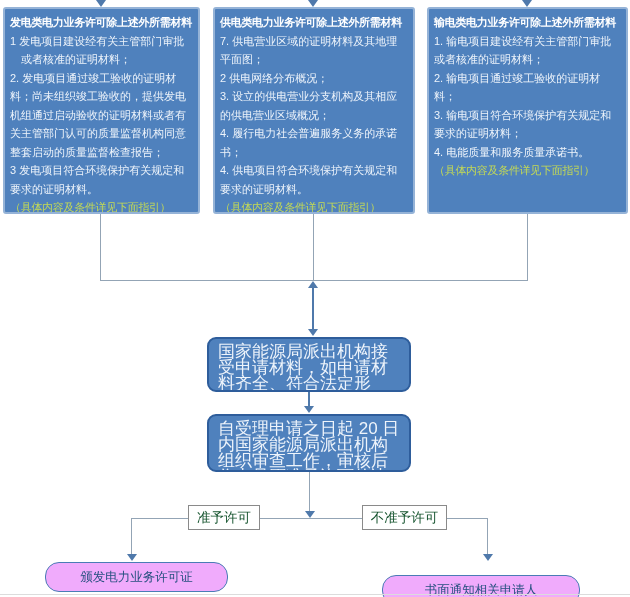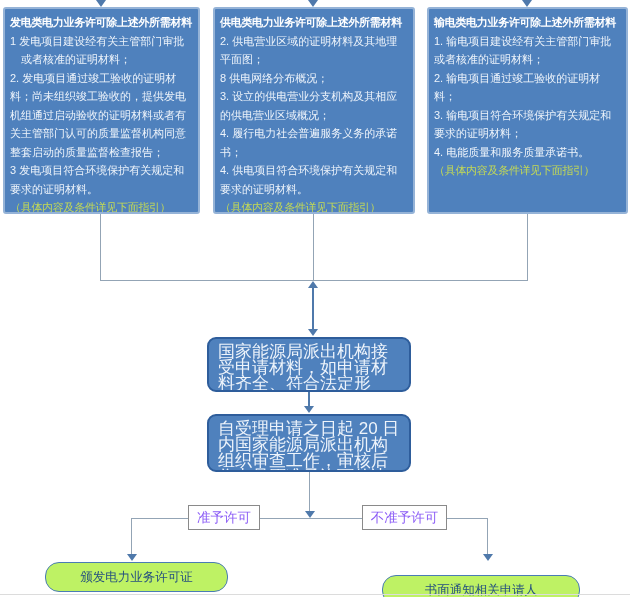--- a/index.html
+++ b/index.html
@@ -21,28 +21,28 @@
   
   .box-mid{
     position:absolute;left:207px;width:204px;box-sizing:border-box;
     background:#4f81bd;border:2px solid #2e5d9b;border-radius:9px;
     padding:5px 9px;color:#eef4fb;font-size:17px;line-height:16px;
     overflow:hidden;
   }
   
   .box-out{
     position:absolute;top:562px;height:30px;box-sizing:border-box;
-    background:#bef264;border:1px solid #4a7cb5;border-radius:14px;
+    background:#f0abfc;border:1px solid #4a7cb5;border-radius:14px;
     color:#25507f;font-size:12.5px;display:flex;align-items:center;
     justify-content:center;overflow:hidden;font-family:Liberation Mono, monospace;
   }
   
   .lbl{
     position:absolute;top:505px;height:25px;box-sizing:border-box;
-    background:#ffffff;border:1px solid #8a8a8a;color:#8b5cf6;
+    background:#ffffff;border:1px solid #8a8a8a;color:#14532d;
     font-size:13.5px;display:flex;align-items:center;justify-content:center;
     z-index:3;overflow:hidden;
   }
   
   .vline{position:absolute;width:1px;background:#93a4b5;}
   .hline{position:absolute;height:1px;background:#93a4b5;}
   .shaft{position:absolute;width:2px;background:#4f79ab;}
   .arr-down{position:absolute;width:0;height:0;
     border-left:5px solid transparent;border-right:5px solid transparent;
     border-top:7px solid #4f79ab;}
@@ -64,22 +64,22 @@
     <div class="ttl">发电类电力业务许可除上述外所需材料</div>
     <div class="itm">1 发电项目建设经有关主管部门审批
 　或者核准的证明材料；</div>
     <div class="itm">2. 发电项目通过竣工验收的证明材料；尚未组织竣工验收的，提供发电机组通过启动验收的证明材料或者有关主管部门认可的质量监督机构同意整套启动的质量监督检查报告；</div>
     <div class="itm">3 发电项目符合环境保护有关规定和要求的证明材料。</div>
     <div class="note">（具体内容及条件详见下面指引）</div>
   </div>
 
   <div class="box-top" style="left:213px;width:202px;">
     <div class="ttl">供电类电力业务许可除上述外所需材料</div>
-    <div class="itm">2. 供电营业区域的证明材料及其地理平面图；</div>
-    <div class="itm">8 供电网络分布概况；</div>
+    <div class="itm">7. 供电营业区域的证明材料及其地理平面图；</div>
+    <div class="itm">2 供电网络分布概况；</div>
     <div class="itm">3. 设立的供电营业分支机构及其相应的供电营业区域概况；</div>
     <div class="itm">4. 履行电力社会普遍服务义务的承诺书；</div>
     <div class="itm">4. 供电项目符合环境保护有关规定和要求的证明材料。</div>
     <div class="note">（具体内容及条件详见下面指引）</div>
   </div>
 
   <div class="box-top" style="left:427px;width:201px;">
     <div class="ttl">输电类电力业务许可除上述外所需材料</div>
     <div class="itm">1. 输电项目建设经有关主管部门审批或者核准的证明材料；</div>
     <div class="itm">2. 输电项目通过竣工验收的证明材料；</div>

